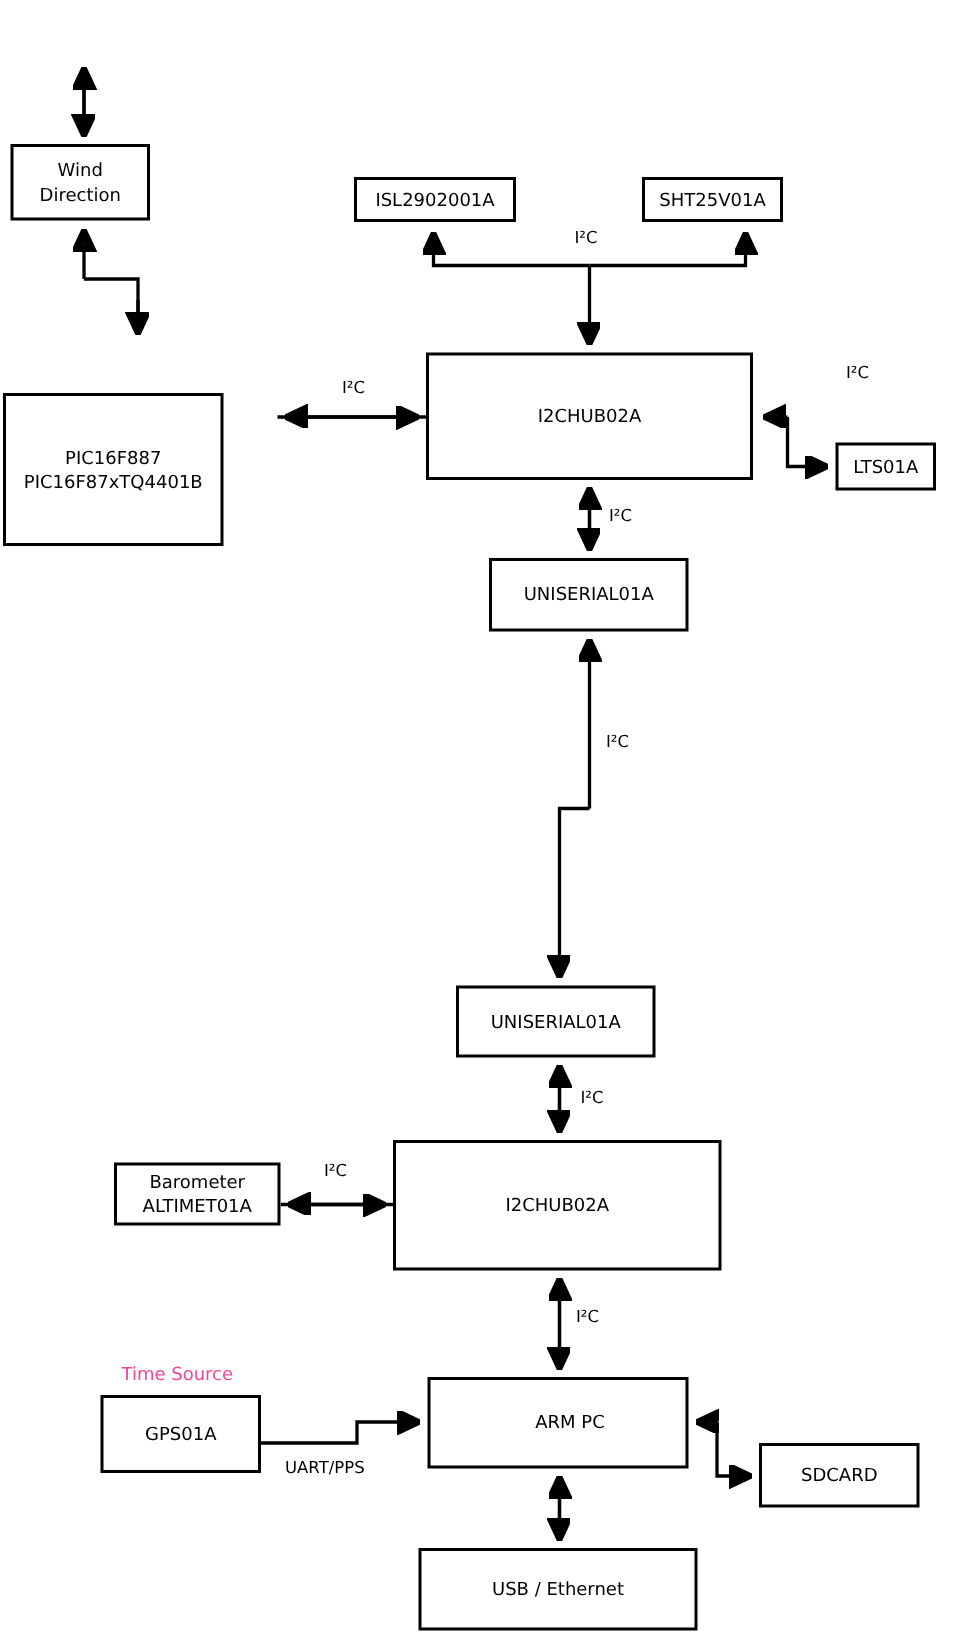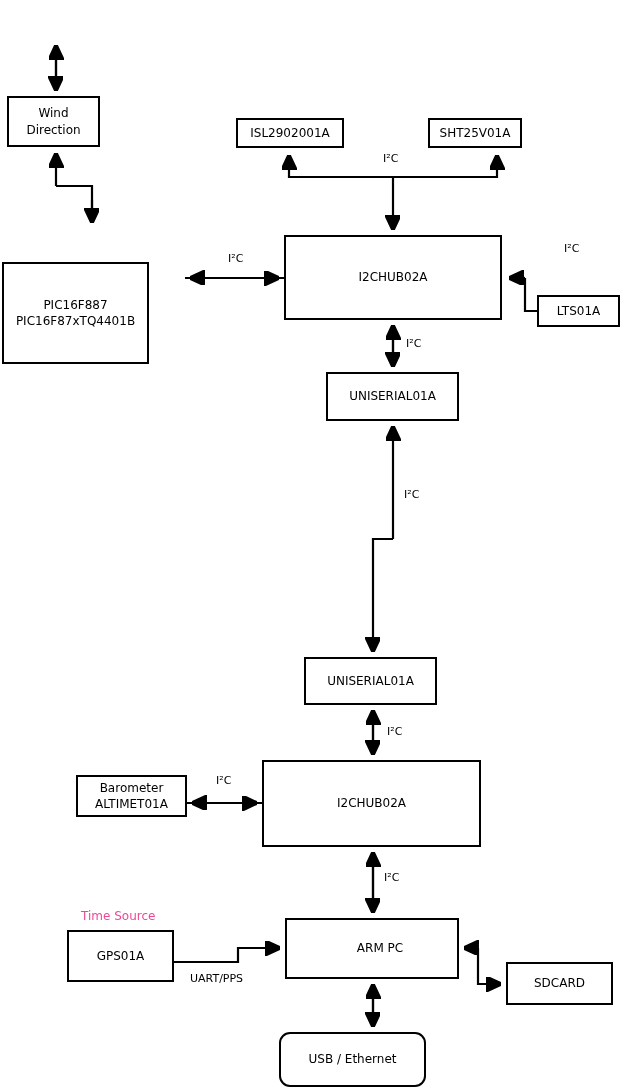--- a/index.html
+++ b/index.html
@@ -148,38 +148,38 @@
 
   <div class="node" style="left:2px;top:228px;width:147px;height:102px;margin-top:34px;">PIC16F887
 PIC16F87xTQ4401B</div>
 
   <div class="node" style="left:236px;top:118px;width:108px;height:30px;">ISL2902001A</div>
 
   <div class="node" style="left:428px;top:118px;width:94px;height:30px;">SHT25V01A</div>
 
   <div class="node" style="left:284px;top:235px;width:218px;height:85px;">I2CHUB02A</div>
 
-  <div class="node" style="left:537px;top:295px;width:83px;height:32px;">LTS01A</div>
+  <div class="node" style="left:557px;top:295px;width:67px;height:32px;">LTS01A</div>
 
   <div class="node" style="left:326px;top:372px;width:133px;height:49px;">UNISERIAL01A</div>
 
   <div class="node" style="left:304px;top:657px;width:133px;height:48px;">UNISERIAL01A</div>
 
   <div class="node" style="left:76px;top:775px;width:111px;height:42px;">Barometer
 ALTIMET01A</div>
 
   <div class="node" style="left:262px;top:760px;width:219px;height:87px;">I2CHUB02A</div>
 
   <div class="node" style="left:67px;top:930px;width:107px;height:52px;">GPS01A</div>
 
   <div class="node" style="left:285px;top:918px;width:174px;height:61px;padding-left:16px;">ARM PC</div>
 
   <div class="node" style="left:506px;top:962px;width:107px;height:43px;">SDCARD</div>
 
-  <div class="node" style="left:279px;top:1032px;width:147px;height:55px;border-radius:11px;">USB / Ethernet</div>
+  <div class="node" style="left:279px;top:1032px;width:186px;height:55px;">USB / Ethernet</div>
 
   <div class="edge-label" style="left:228px;top:253px;">I²C</div>
 
   <div class="edge-label" style="left:383px;top:153px;">I²C</div>
 
   <div class="edge-label" style="left:564px;top:243px;">I²C</div>
 
   <div class="edge-label" style="left:406px;top:338px;">I²C</div>
 
   <div class="edge-label" style="left:404px;top:489px;">I²C</div>

